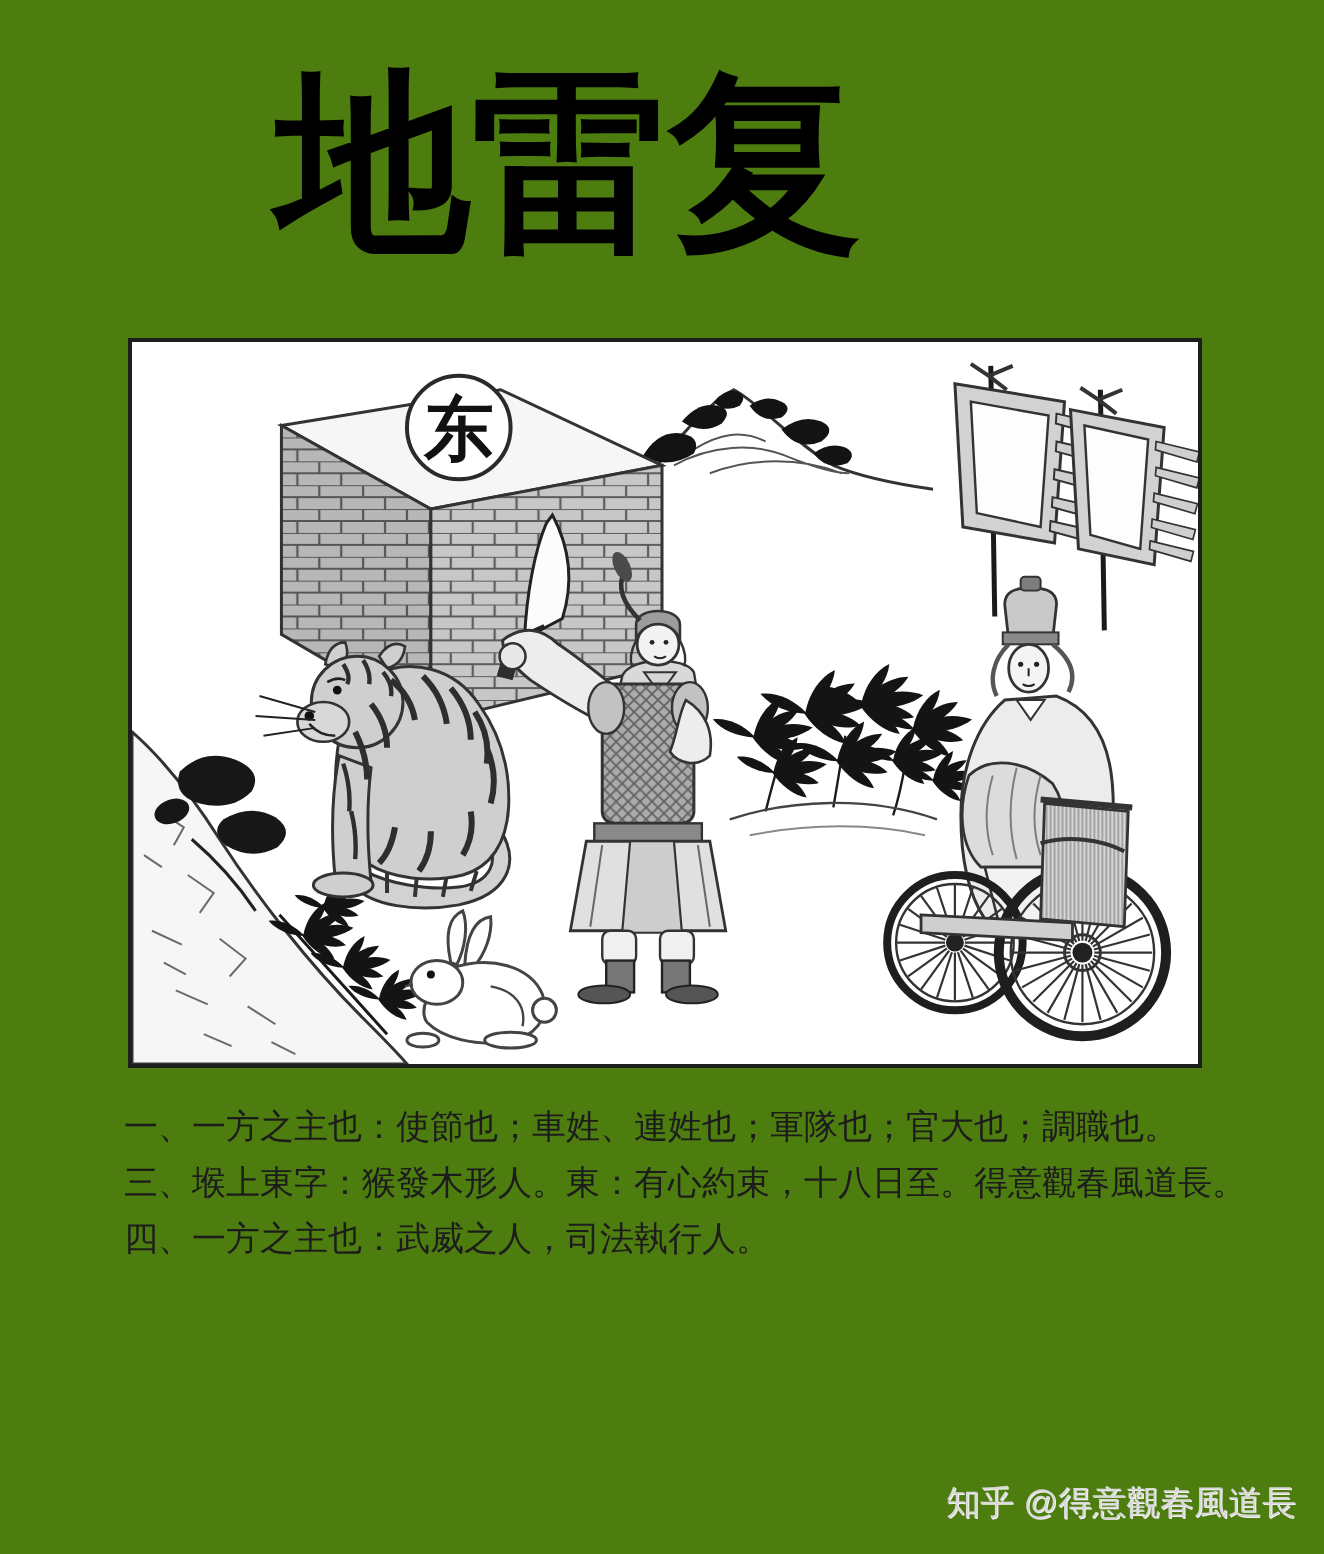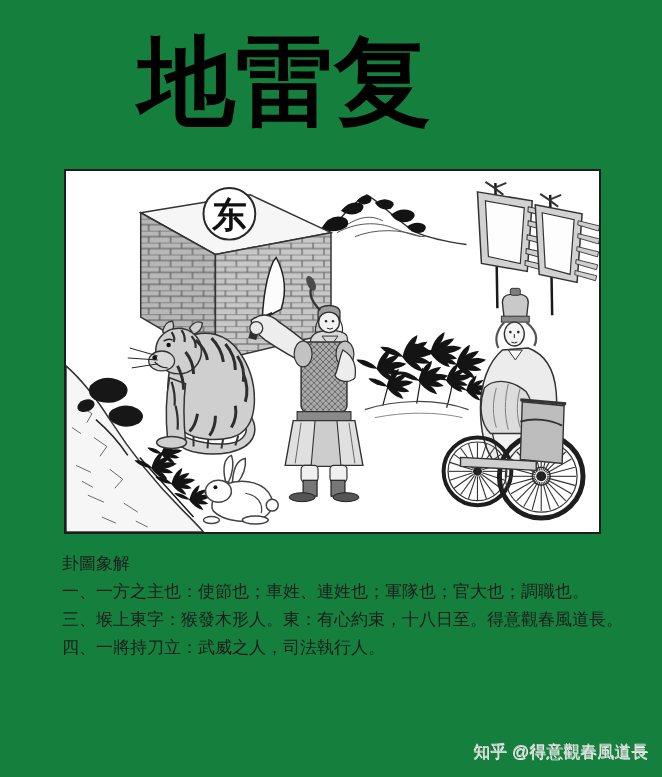--- a/index.html
+++ b/index.html
@@ -1,17 +1,17 @@
 <!DOCTYPE html>
 <html><head>
 <meta charset="utf-8">
 <style>
   html,body{margin:0;padding:0;background:#ffffff;}
   body{width:662px;height:777px;font-family:"Liberation Sans","DejaVu Sans",sans-serif;}
-  .page{position:relative;width:662px;height:777px;background:#15803d;overflow:hidden;}
+  .page{position:relative;width:662px;height:777px;background:#4d7c0f;overflow:hidden;}
   .title{position:absolute;left:138px;top:28px;margin:0;font-size:97px;line-height:1.12;
          font-weight:bold;color:#000;letter-spacing:1px;white-space:nowrap;}
   .figure{position:absolute;left:64px;top:169px;width:537px;height:365px;
           border:2px solid #1e1e1e;box-sizing:border-box;background:#fff;}
   .figure svg{display:block;width:100%;height:100%;}
   .interp{position:absolute;left:62px;top:550px;width:585px;font-size:17px;
           line-height:28px;color:#1c1c1c;}
   .interp div{white-space:nowrap;}
   .watermark{position:absolute;right:14px;top:740px;font-size:17px;color:#d8d8d8;
              text-shadow:0.5px 0.5px 0 #f3f3f3;white-space:nowrap;text-align:center;}
@@ -276,21 +276,20 @@
         </g>
         <polygon points="396,288 472,292 472,301 396,297" fill="#cfcfcf" stroke="#333" stroke-width="1.4"></polygon>
         <polygon points="458,232 500,236 498,294 456,290" fill="url(#weave)" stroke="#333" stroke-width="1.4"></polygon>
         <path d="M456,230 L502,234" stroke="#333" stroke-width="3"></path>
         <path d="M456,252 C470,248 486,250 498,256" stroke="#333" stroke-width="2" fill="none"></path>
       </g>
     </svg>
   </div>
 
   <div class="interp">
-    <div class="interp-heading">卦圖象解</div>
     <div>一、一方之主也：使節也；車姓、連姓也；軍隊也；官大也；調職也。</div>
     <div>三、堠上東字：猴發木形人。東：有心約束，十八日至。得意觀春風道長。</div>
-    <div>四、一將持刀立：武威之人，司法執行人。</div>
+    <div>四、一方之主也：武威之人，司法執行人。</div>
   </div>
 
   <div class="watermark">知乎 @得意觀春風道長</div>
 
 </div>
 
 </body></html>

